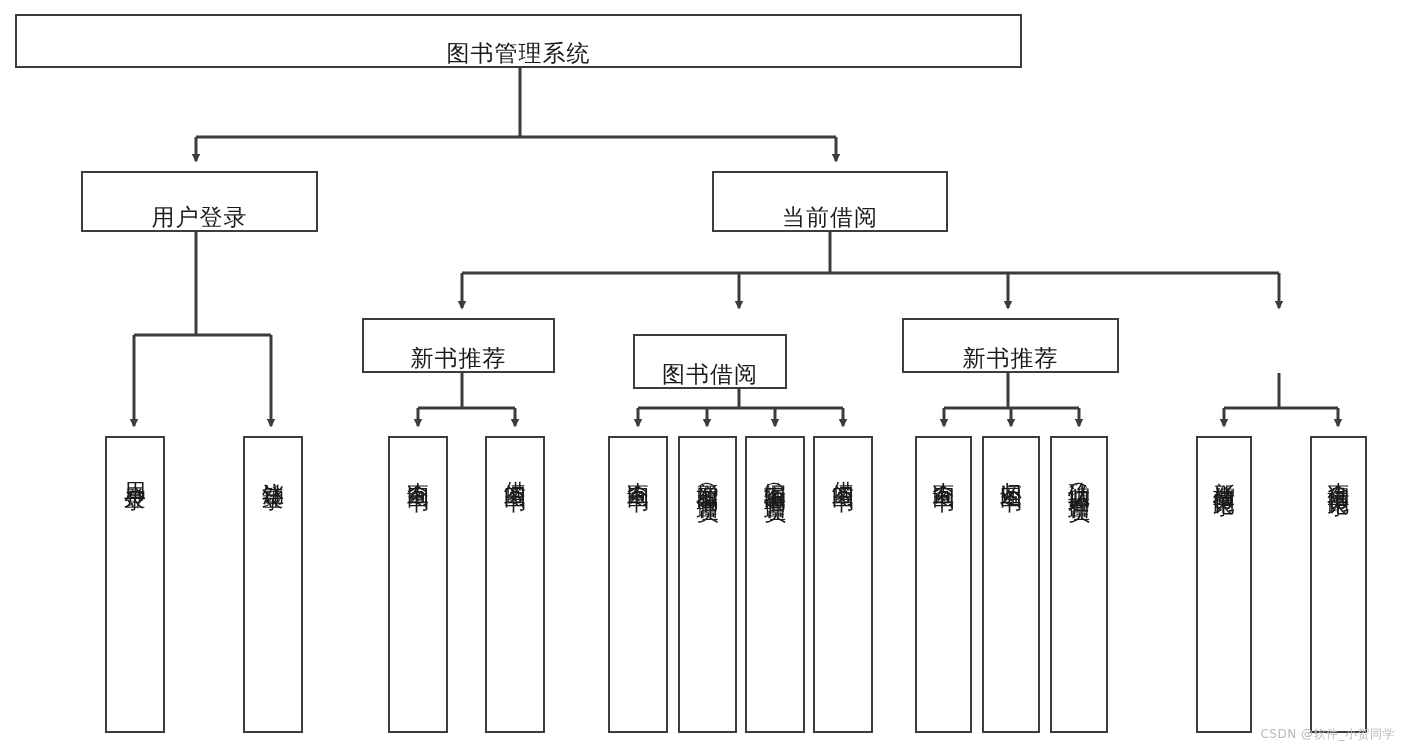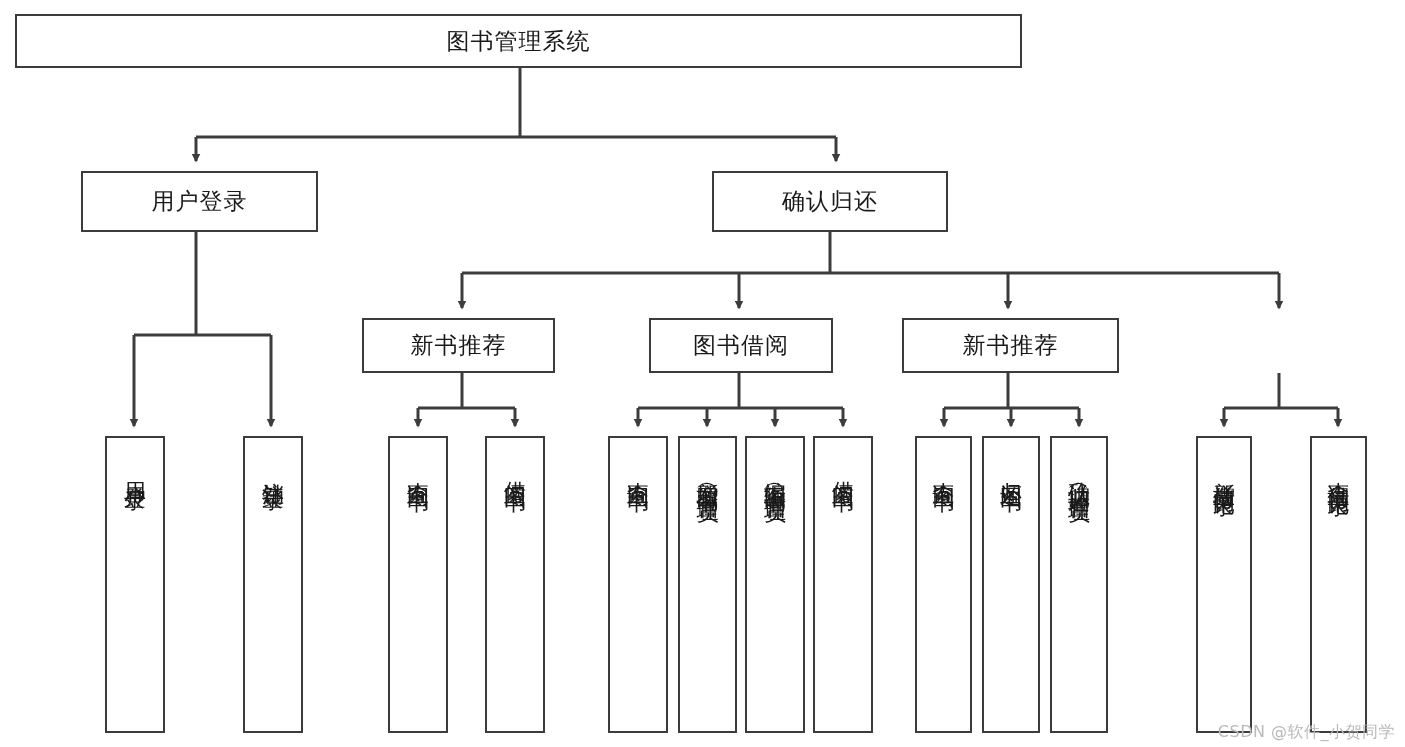--- a/index.html
+++ b/index.html
@@ -24,21 +24,21 @@
     top: 0;
     width: 1405px;
     height: 747px;
   }
   .node {
     position: absolute;
     box-sizing: border-box;
     background: #ffffff;
     border: 2px solid #3c3c3c;
     display: flex;
-    align-items: center;
+    align-items: flex-end;
     justify-content: center;
     color: #1a1a1a;
     z-index: 2;
   }
   .node-label {
     display: block;
     text-align: center;
     line-height: 1.15;
   }
   .node.horizontal .node-label {
@@ -54,21 +54,21 @@
     text-orientation: upright;
     font-size: 22px;
     letter-spacing: 3px;
     line-height: 1.0;
     white-space: nowrap;
   }
   #watermark {
     position: absolute;
     right: 10px;
     bottom: 4px;
-    font-size: 16px;
+    font-size: 12px;
     color: #b9b9b9;
     letter-spacing: 0.5px;
     z-index: 3;
     white-space: nowrap;
     user-select: none;
   }
 </style>
 </head>
 <body>
 
@@ -138,28 +138,28 @@
 
   <div class="node horizontal" style="left: 15px; top: 14px; width: 1007px; height: 54px;">
     <span class="node-label">图书管理系统</span>
   </div>
 
   <div class="node horizontal" style="left: 81px; top: 171px; width: 237px; height: 61px;">
     <span class="node-label">用户登录</span>
   </div>
 
   <div class="node horizontal" style="left: 712px; top: 171px; width: 236px; height: 61px;">
-    <span class="node-label">确认归还</span>
+    <span class="node-label">当前借阅</span>
   </div>
 
   <div class="node horizontal" style="left: 362px; top: 318px; width: 193px; height: 55px;">
     <span class="node-label">新书推荐</span>
   </div>
 
-  <div class="node horizontal" style="left: 633px; top: 318px; width: 184px; height: 55px; margin-left: 16px;">
+  <div class="node horizontal" style="left: 633px; top: 334px; width: 154px; height: 55px;">
     <span class="node-label">图书借阅</span>
   </div>
 
   <div class="node horizontal" style="left: 902px; top: 318px; width: 217px; height: 55px;">
     <span class="node-label">新书推荐</span>
   </div>
 
 
   <div class="node vertical" style="left: 105px; top: 436px; width: 60px; height: 297px;">
     <span class="node-label">用户登录</span>

